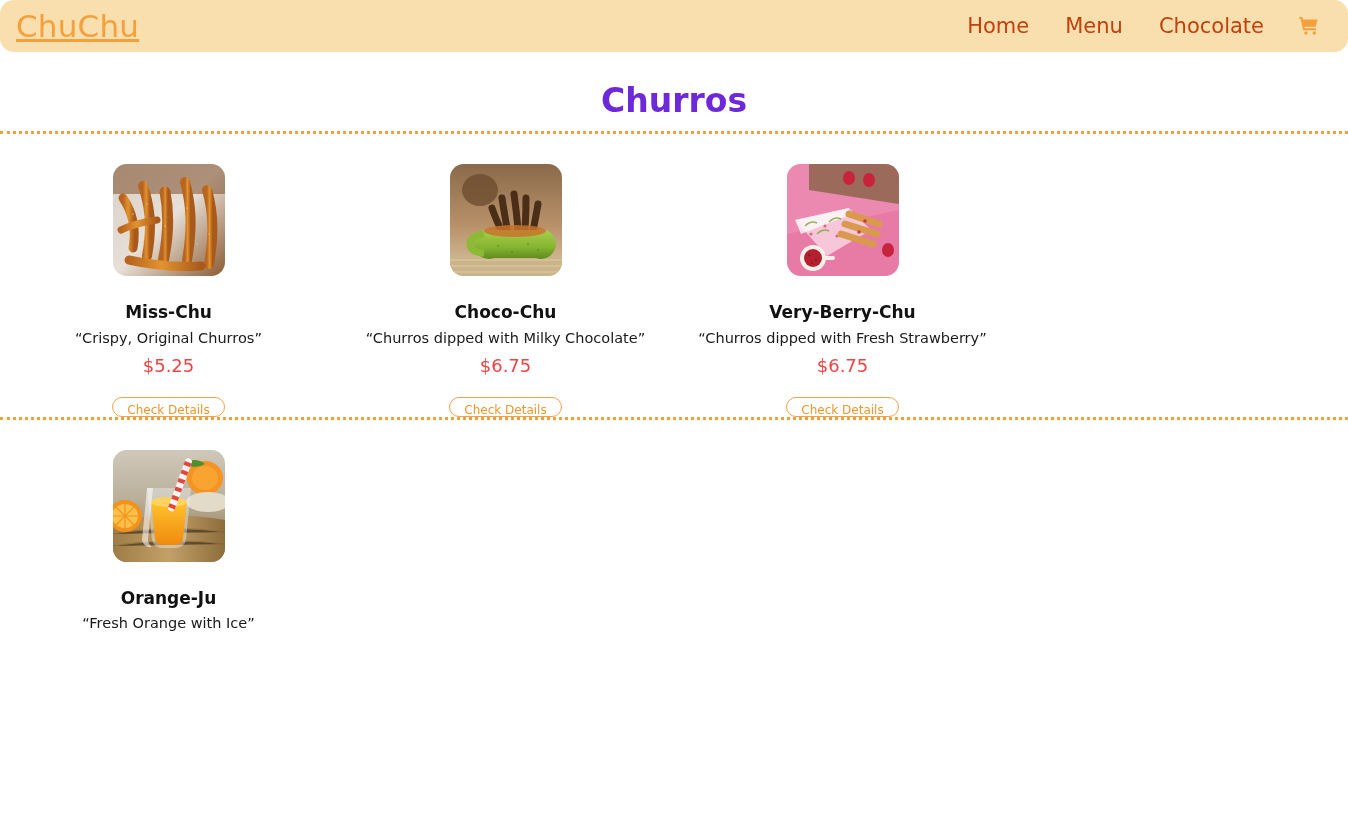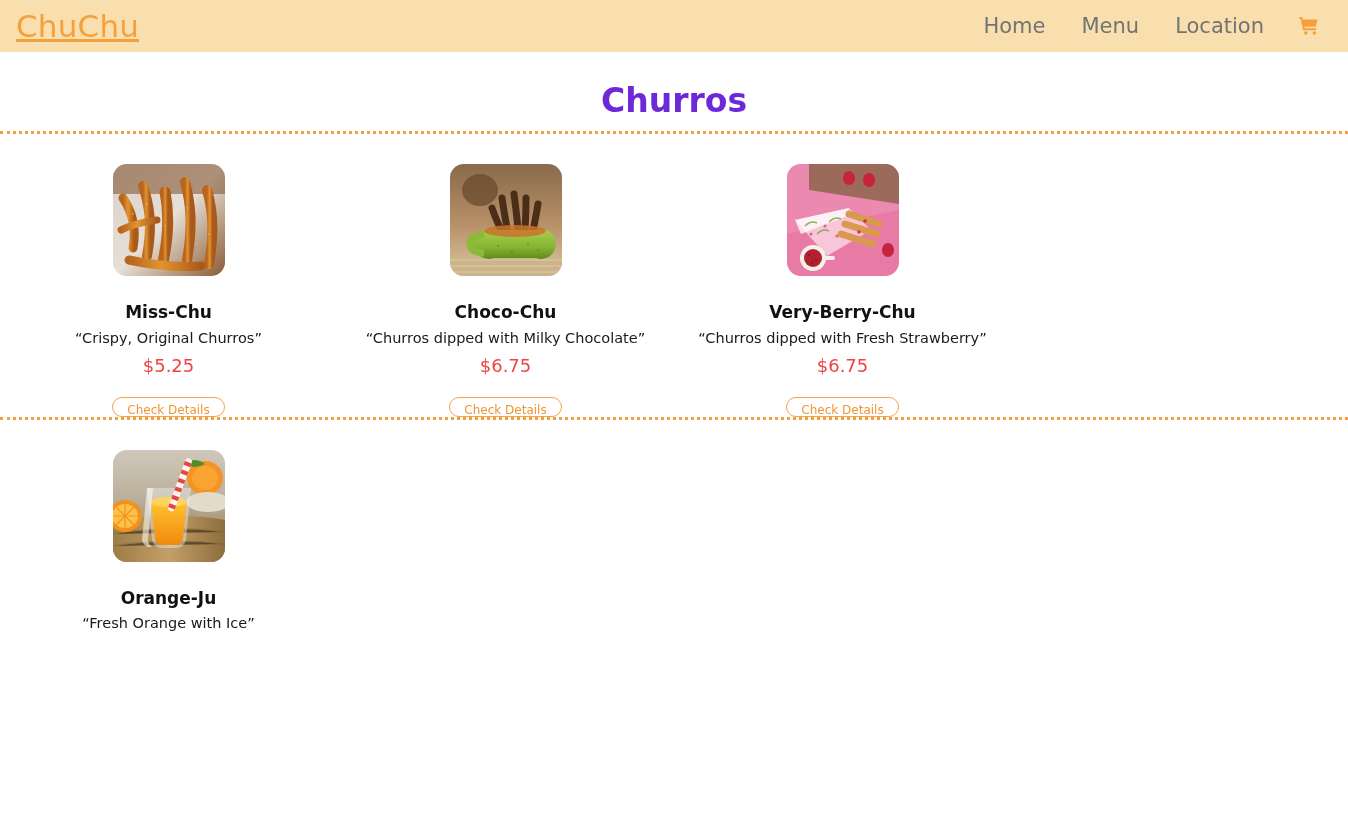--- a/index.html
+++ b/index.html
@@ -20,40 +20,41 @@
 
   
   .navbar {
     height: 52px;
     background: #fadfae;
     display: flex;
     align-items: center;
     justify-content: space-between;
     padding: 0 24px 0 16px;
     width: 100%;
+    border-radius: 14px;
   }
 
   .brand {
     font-size: 31px;
     color: #f6a03c;
     letter-spacing: 0.2px;
     line-height: 1;
     font-weight: 400;
     white-space: nowrap;
   }
 
   .nav-links {
     display: flex;
     align-items: center;
     gap: 0px;
   }
 
   .nav-link {
     font-size: 21px;
-    color: #737373;
+    color: #c2410c;
     text-decoration: none;
     padding: 0 18px;
     line-height: 1;
     white-space: nowrap;
     cursor: pointer;
   }
 
   .cart-btn {
     background: none;
     border: none;
@@ -153,21 +154,21 @@
 </style>
 </head>
 <body>
 
 <header class="navbar">
   <a class="brand" href="#">ChuChu</a>
 
   <nav class="nav-links">
     <a class="nav-link" href="#"><span>Home</span></a>
     <a class="nav-link" href="#"><span>Menu</span></a>
-    <a class="nav-link" href="#"><span>Location</span></a>
+    <a class="nav-link" href="#"><span>Chocolate</span></a>
 
     <button class="cart-btn">
       <svg class="cart-icon" width="22" height="22" viewBox="0 0 24 24" aria-hidden="true">
         <path fill="#f6a03c" d="M1.5 2.2h3.2l.62 2.6h16.1l-2.2 8.1H6.9l.33 1.5h12.6v2.1H5.6L2.9 4.3H1.5z"></path>
         <circle fill="#f6a03c" cx="8.6" cy="19.6" r="1.9"></circle>
         <circle fill="#f6a03c" cx="17.8" cy="19.6" r="1.9"></circle>
       </svg>
     </button>
   </nav>
 </header>

